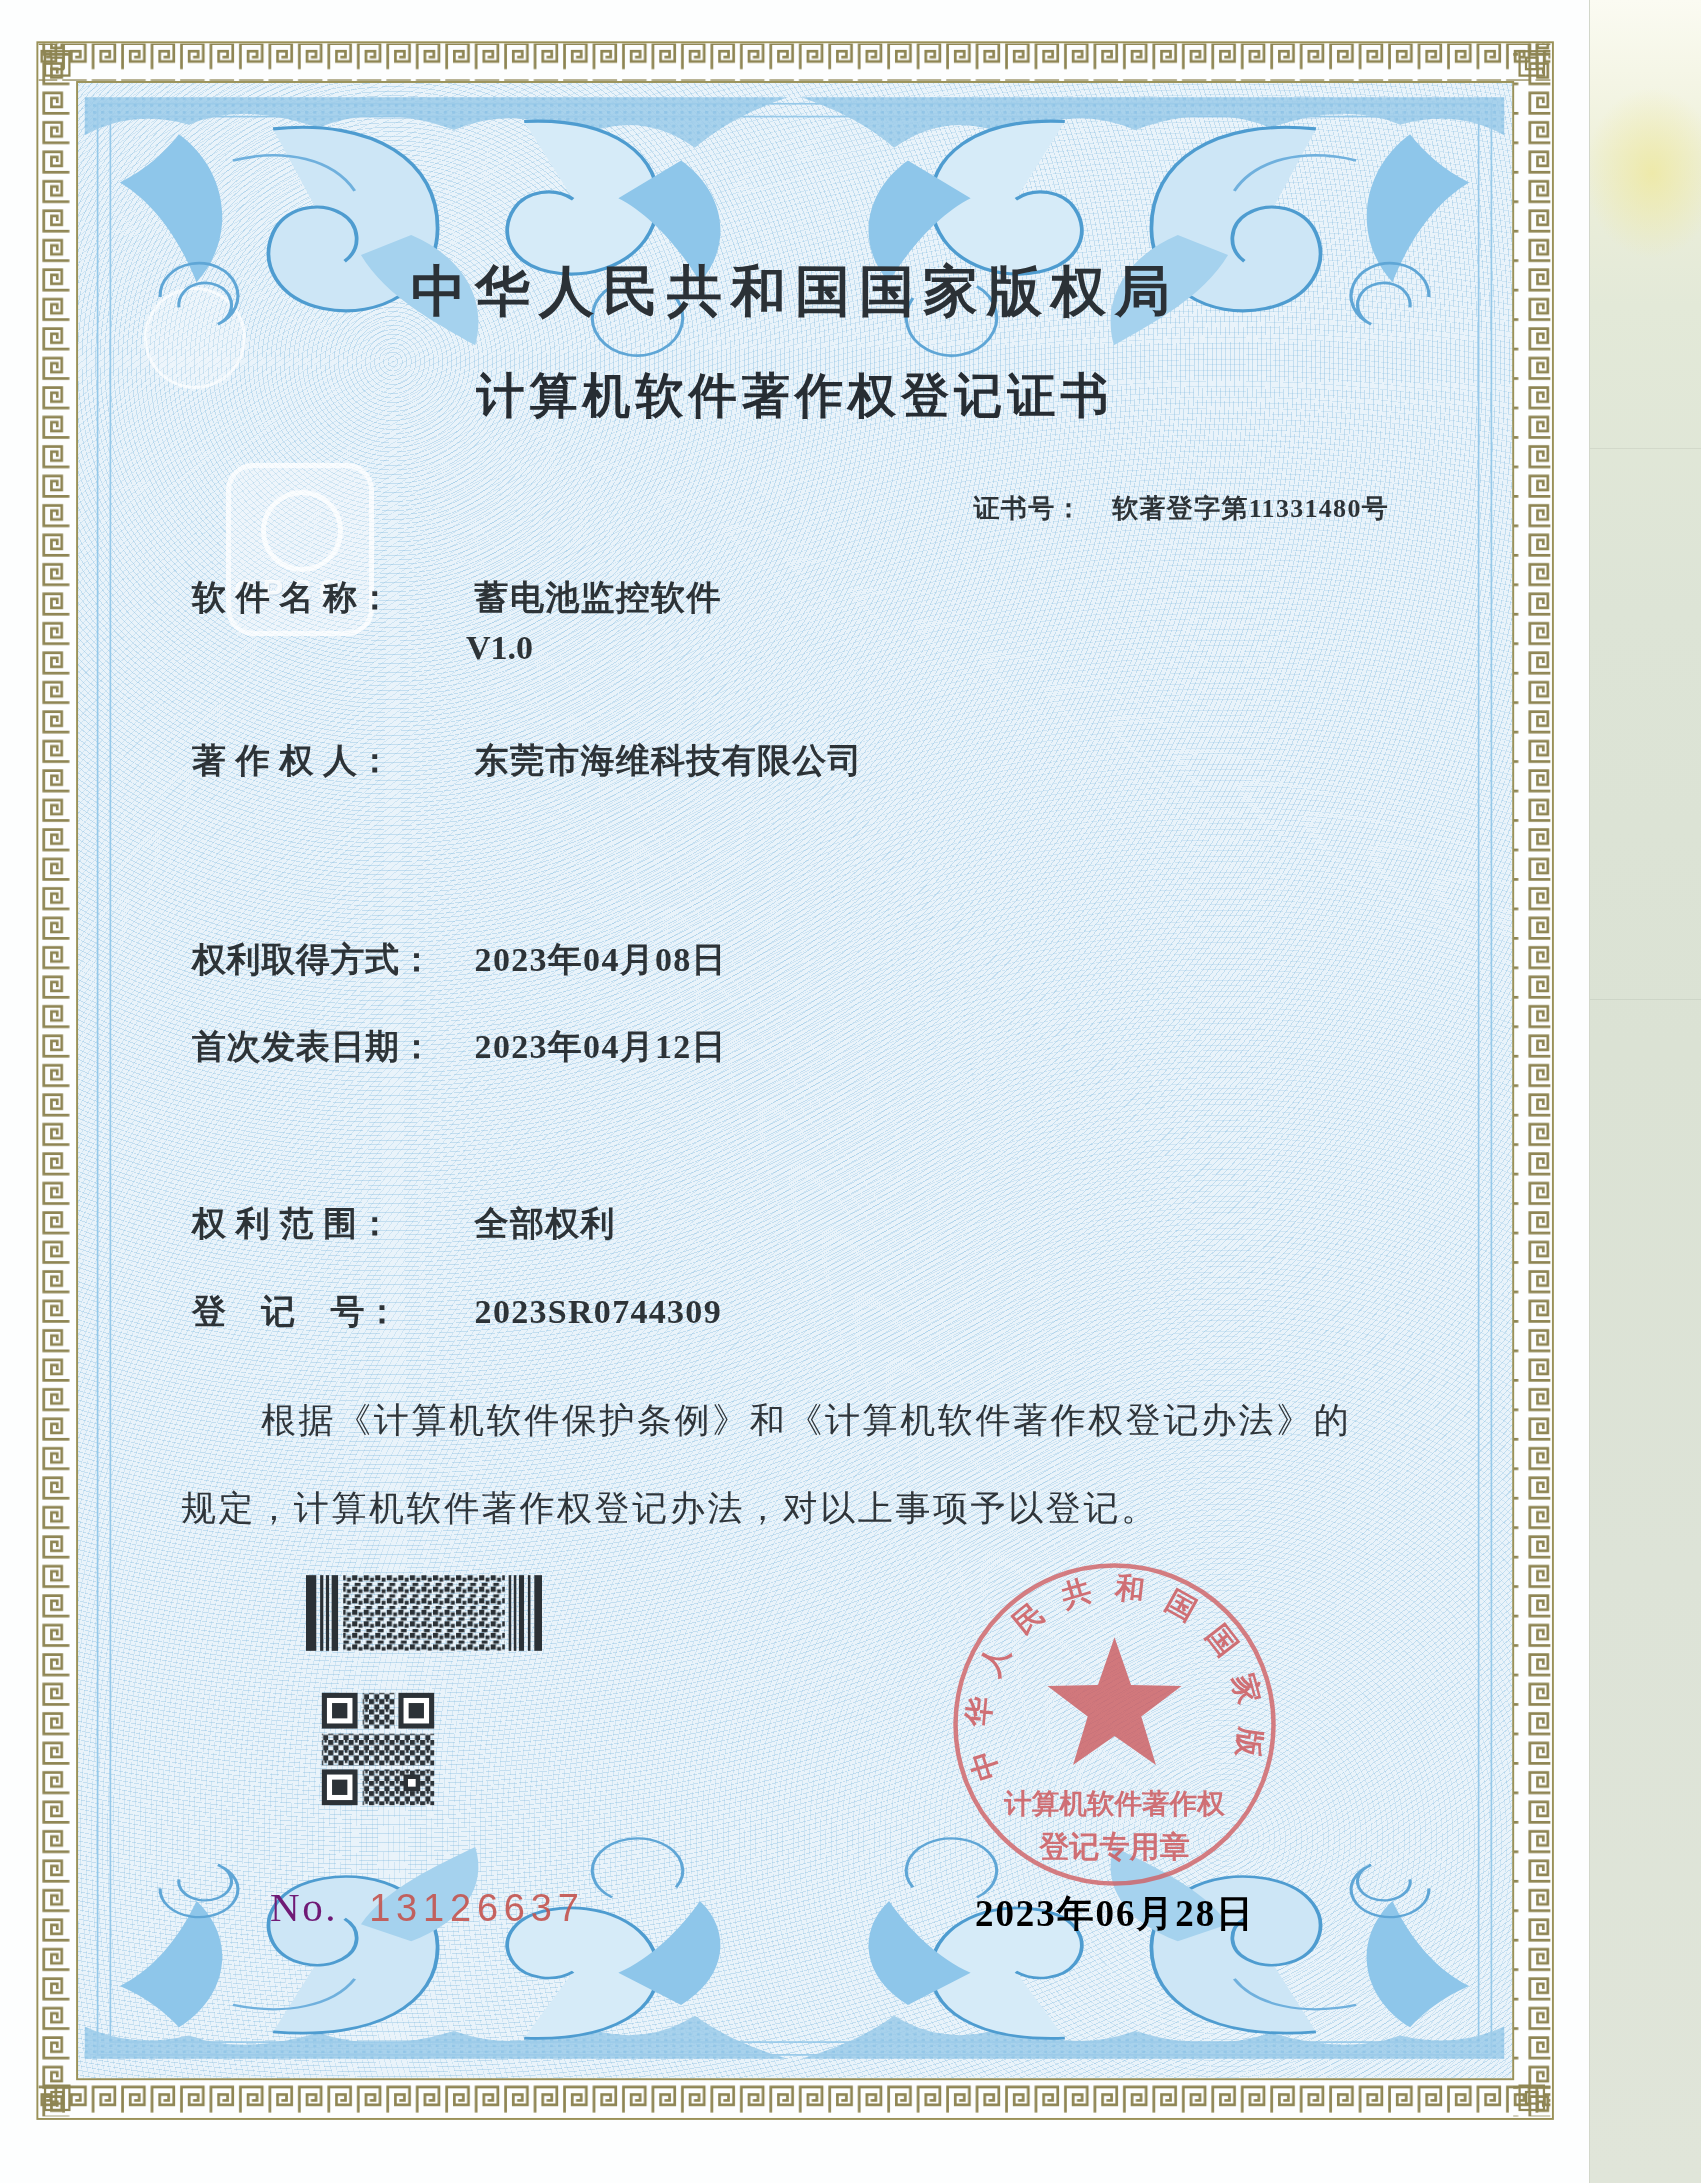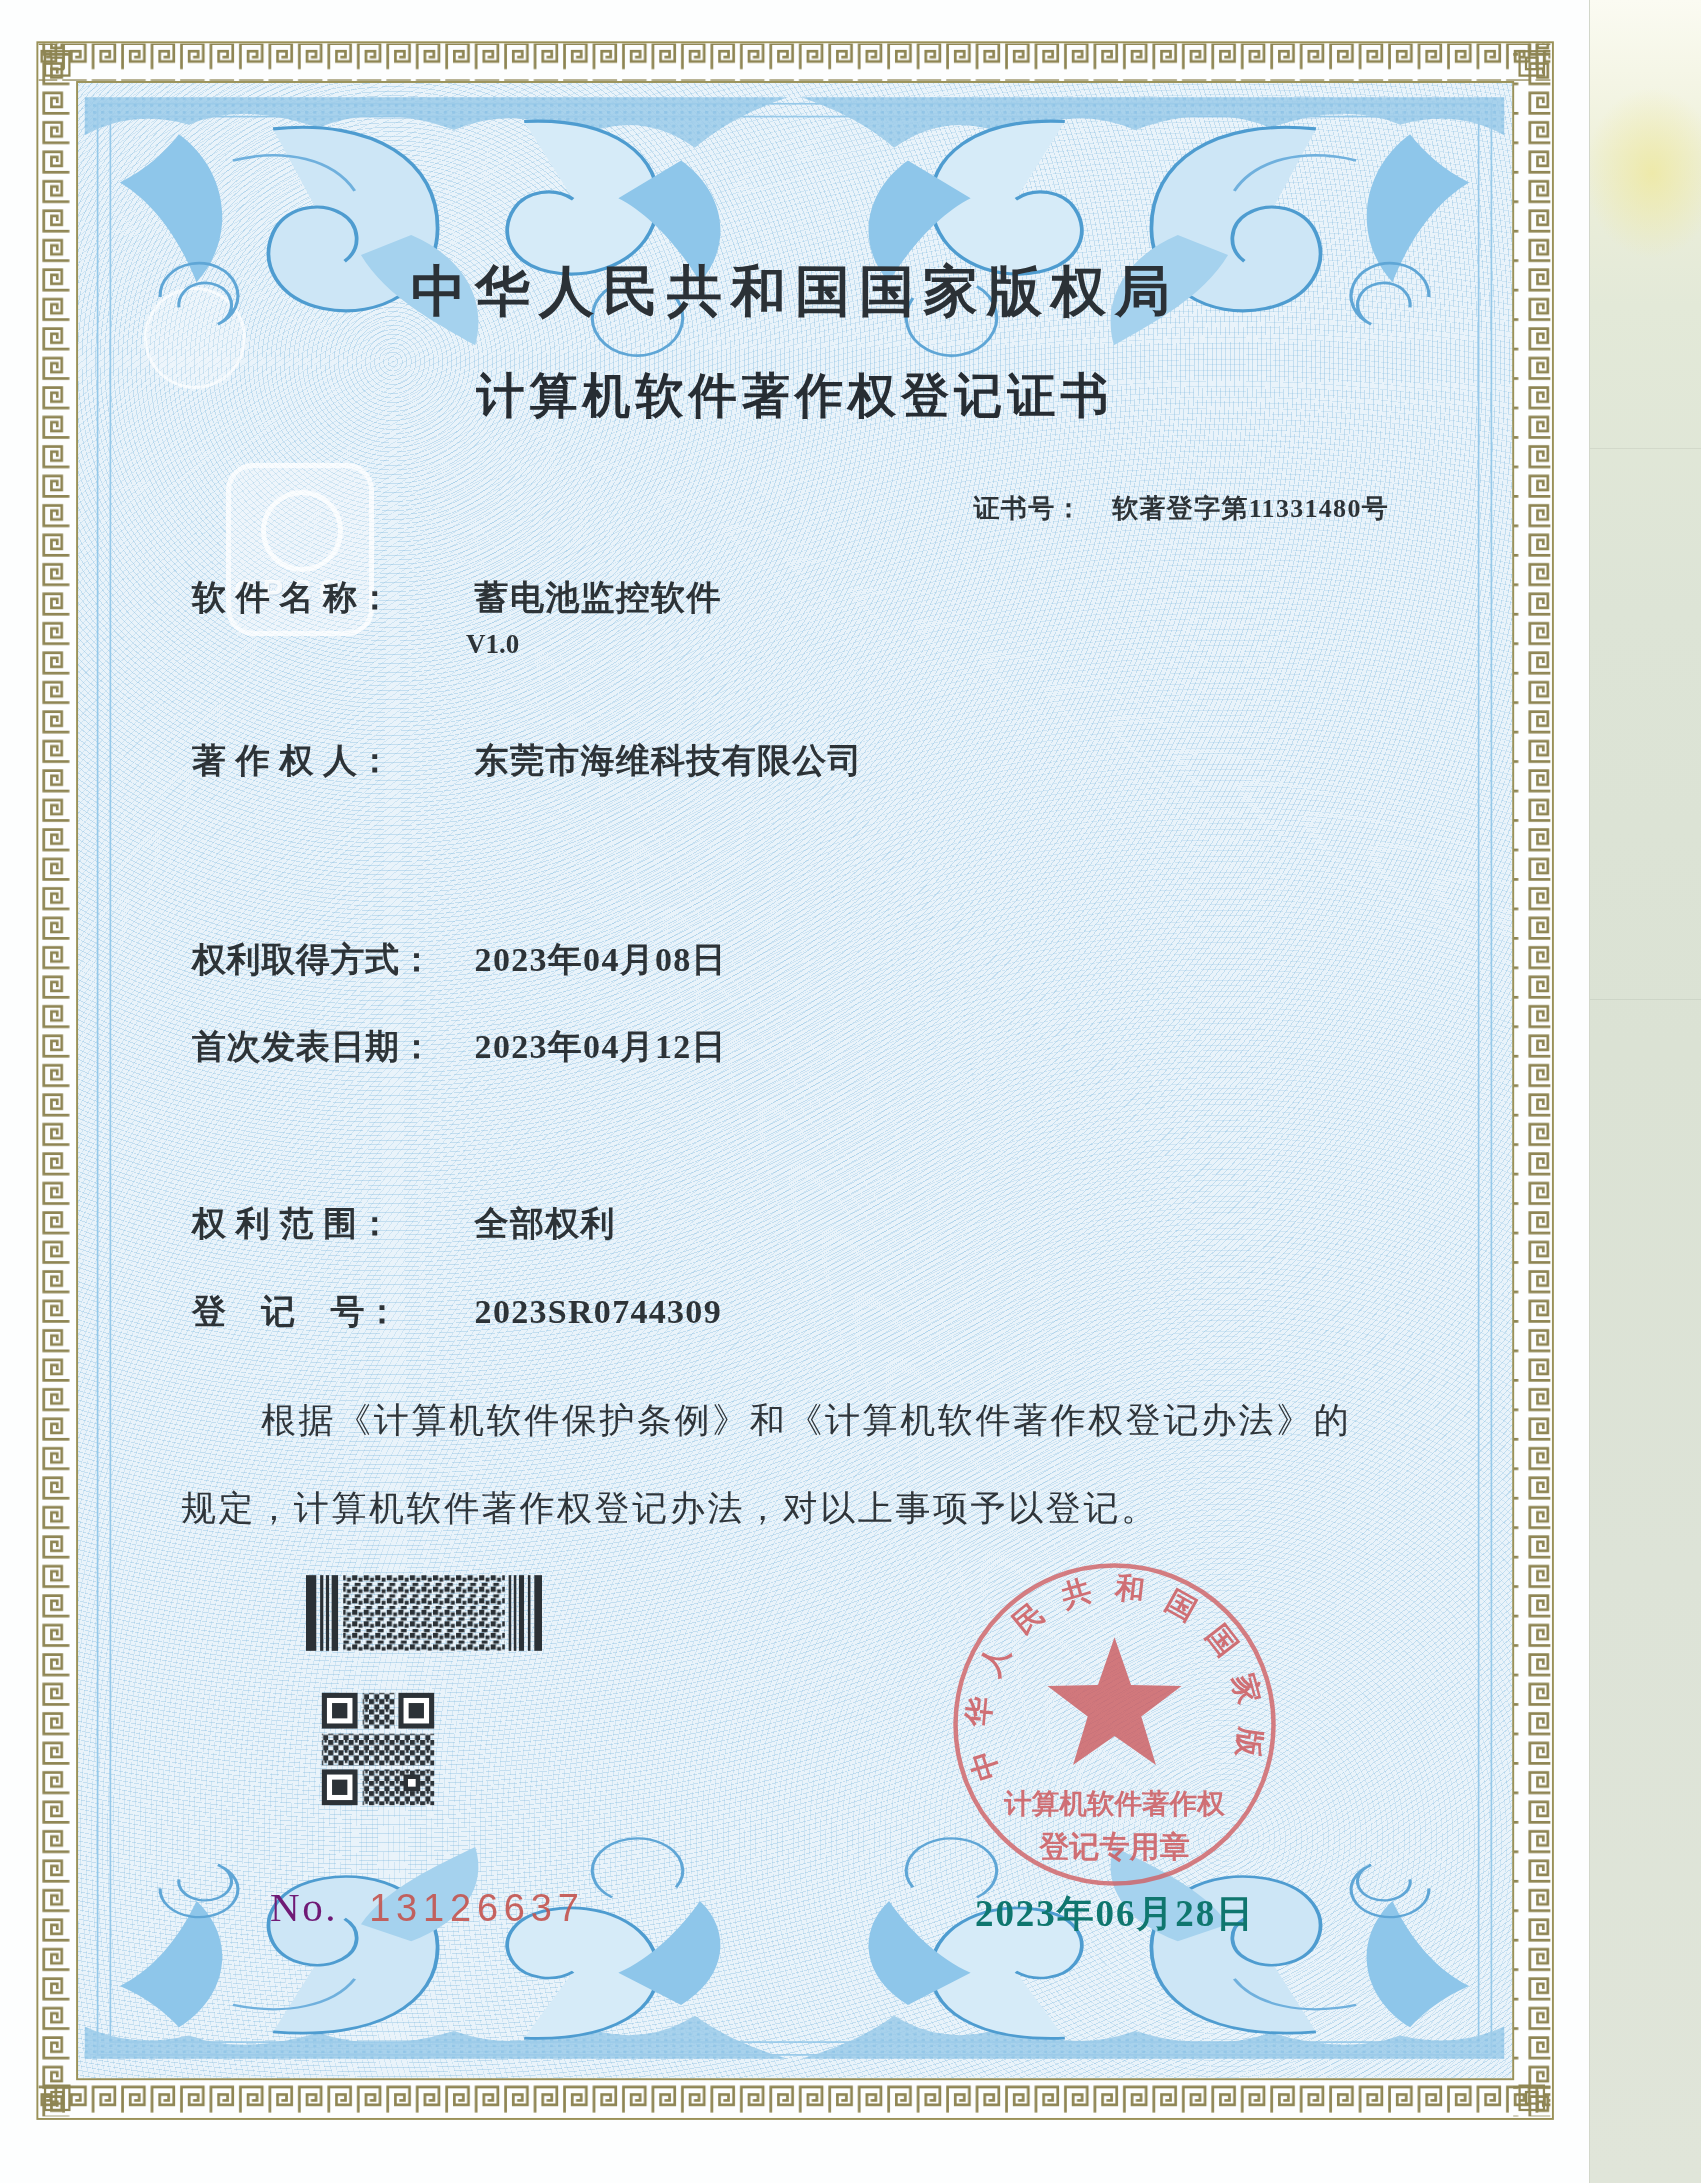--- a/index.html
+++ b/index.html
@@ -39,28 +39,28 @@
     text-shadow:0.6px 0.6px 0 rgba(150,185,210,.45);}
   
   .center-line{position:absolute;left:77px;width:1436px;text-align:center;color:#2b3136;}
   .authority{top:255px;font-size:55px;font-weight:bold;letter-spacing:9px;}
   .cert-title{top:364px;font-size:48px;font-weight:bold;letter-spacing:5.1px;color:#272d33;}
   .cert-no{position:absolute;top:491px;right:200px;font-size:26px;font-weight:bold;color:#2d3337;letter-spacing:1.3px;}
   .cert-no .v{margin-left:29.5px;margin-top:9px;}
   .field-row{position:absolute;left:192px;font-size:34px;font-weight:bold;color:#2d3337;}
   .field-row .label{display:inline-block;width:269px;letter-spacing:0.6px;}
   .field-row .value{display:inline-block;margin-left:5.1px;letter-spacing:1.3px;}
-  .value-line2{position:absolute;left:466px;font-size:27px;font-weight:bold;color:#2d3337;text-align:right;}
+  .value-line2{position:absolute;left:466px;font-size:34px;font-weight:bold;color:#2d3337;text-align:right;}
   .stmt{position:absolute;font-size:35px;color:#2f353a;font-weight:500;letter-spacing:2.6px;}
   .serial{position:absolute;left:270px;top:1883px;}
   .serial .no{font-size:41px;color:#701a75;letter-spacing:2.6px;}
   .serial .num{font-family:"Liberation Sans","DejaVu Sans",sans-serif;font-size:38px;color:#c4544f;
     margin-left:31px;letter-spacing:5.8px;font-weight:500;opacity:.9;}
   .issue-date{position:absolute;left:923px;top:1889px;width:384px;text-align:center;
-    font-size:37px;font-weight:600;color:#0f766e;letter-spacing:1.9px;}
+    font-size:37px;font-weight:600;color:#000000;letter-spacing:1.9px;}
   .codes{position:absolute;}
   svg.seal{position:absolute;left:935px;top:1545px;width:359px;height:359px;}
 </style>
 </head>
 <body>
 
 <div class="paper">
 
   <div class="guilloche"></div>
 

